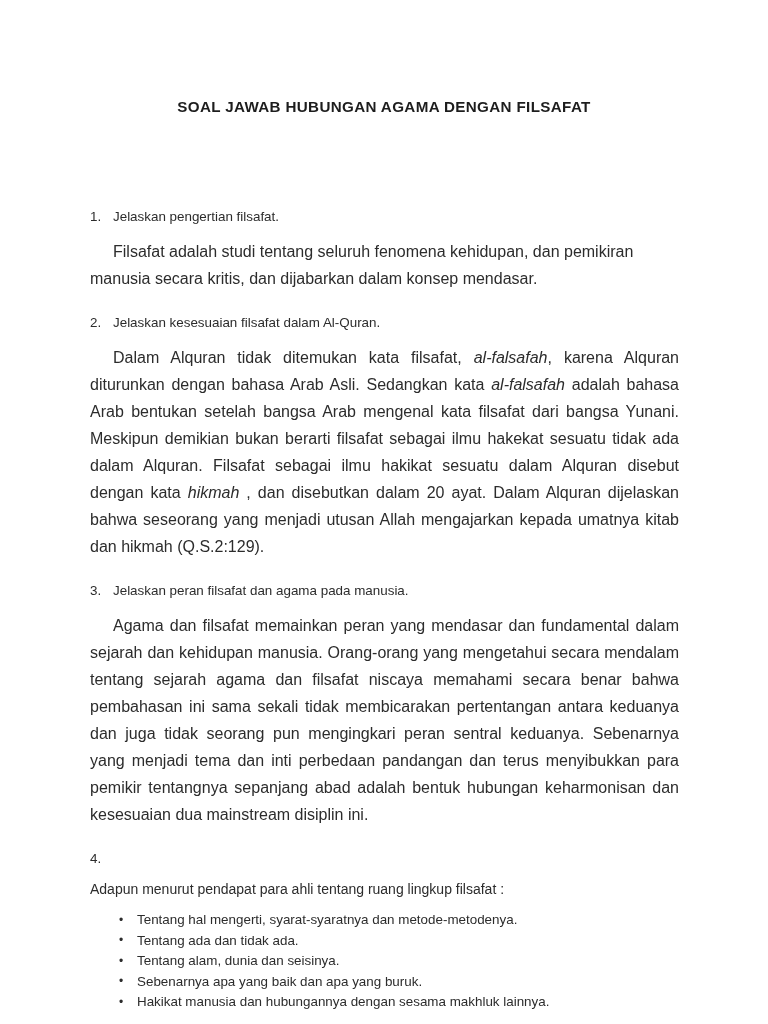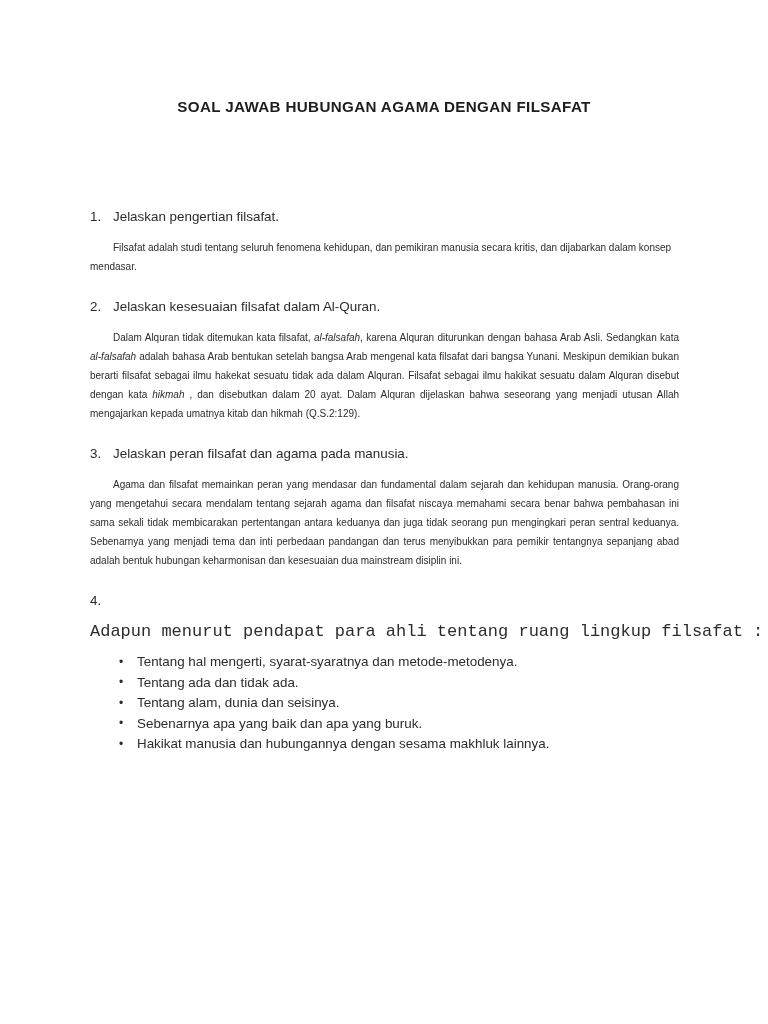--- a/index.html
+++ b/index.html
@@ -57,46 +57,45 @@
     white-space: nowrap;
   }
   .question .q-num {
     position: absolute;
     left: 0;
     top: 0;
   }
 
   
   .answer {
-    font-size: 10px;
-    line-height: 19px;
+    font-size: 16px;
+    line-height: 27px;
     text-align: justify;
     text-justify: inter-word;
     text-indent: 23px;
     margin: 0 0 11px 0;
     hyphens: none;
   }
 
   
   .answer.loose {
     text-align: left;
   }
 
   em.term {
     font-style: italic;
   }
 
   
   .lead-in {
-    font-size: 17px;
+    font-size: 14px;
     line-height: 21px;
     text-indent: 0;
     margin: 0 0 10px 0;
     white-space: nowrap;
-    font-family: Liberation Mono, monospace;
   }
 
   
   .bullet-list {
     list-style: none;
     margin: 0;
     padding: 0;
   }
   .bullet-list li {
     position: relative;

